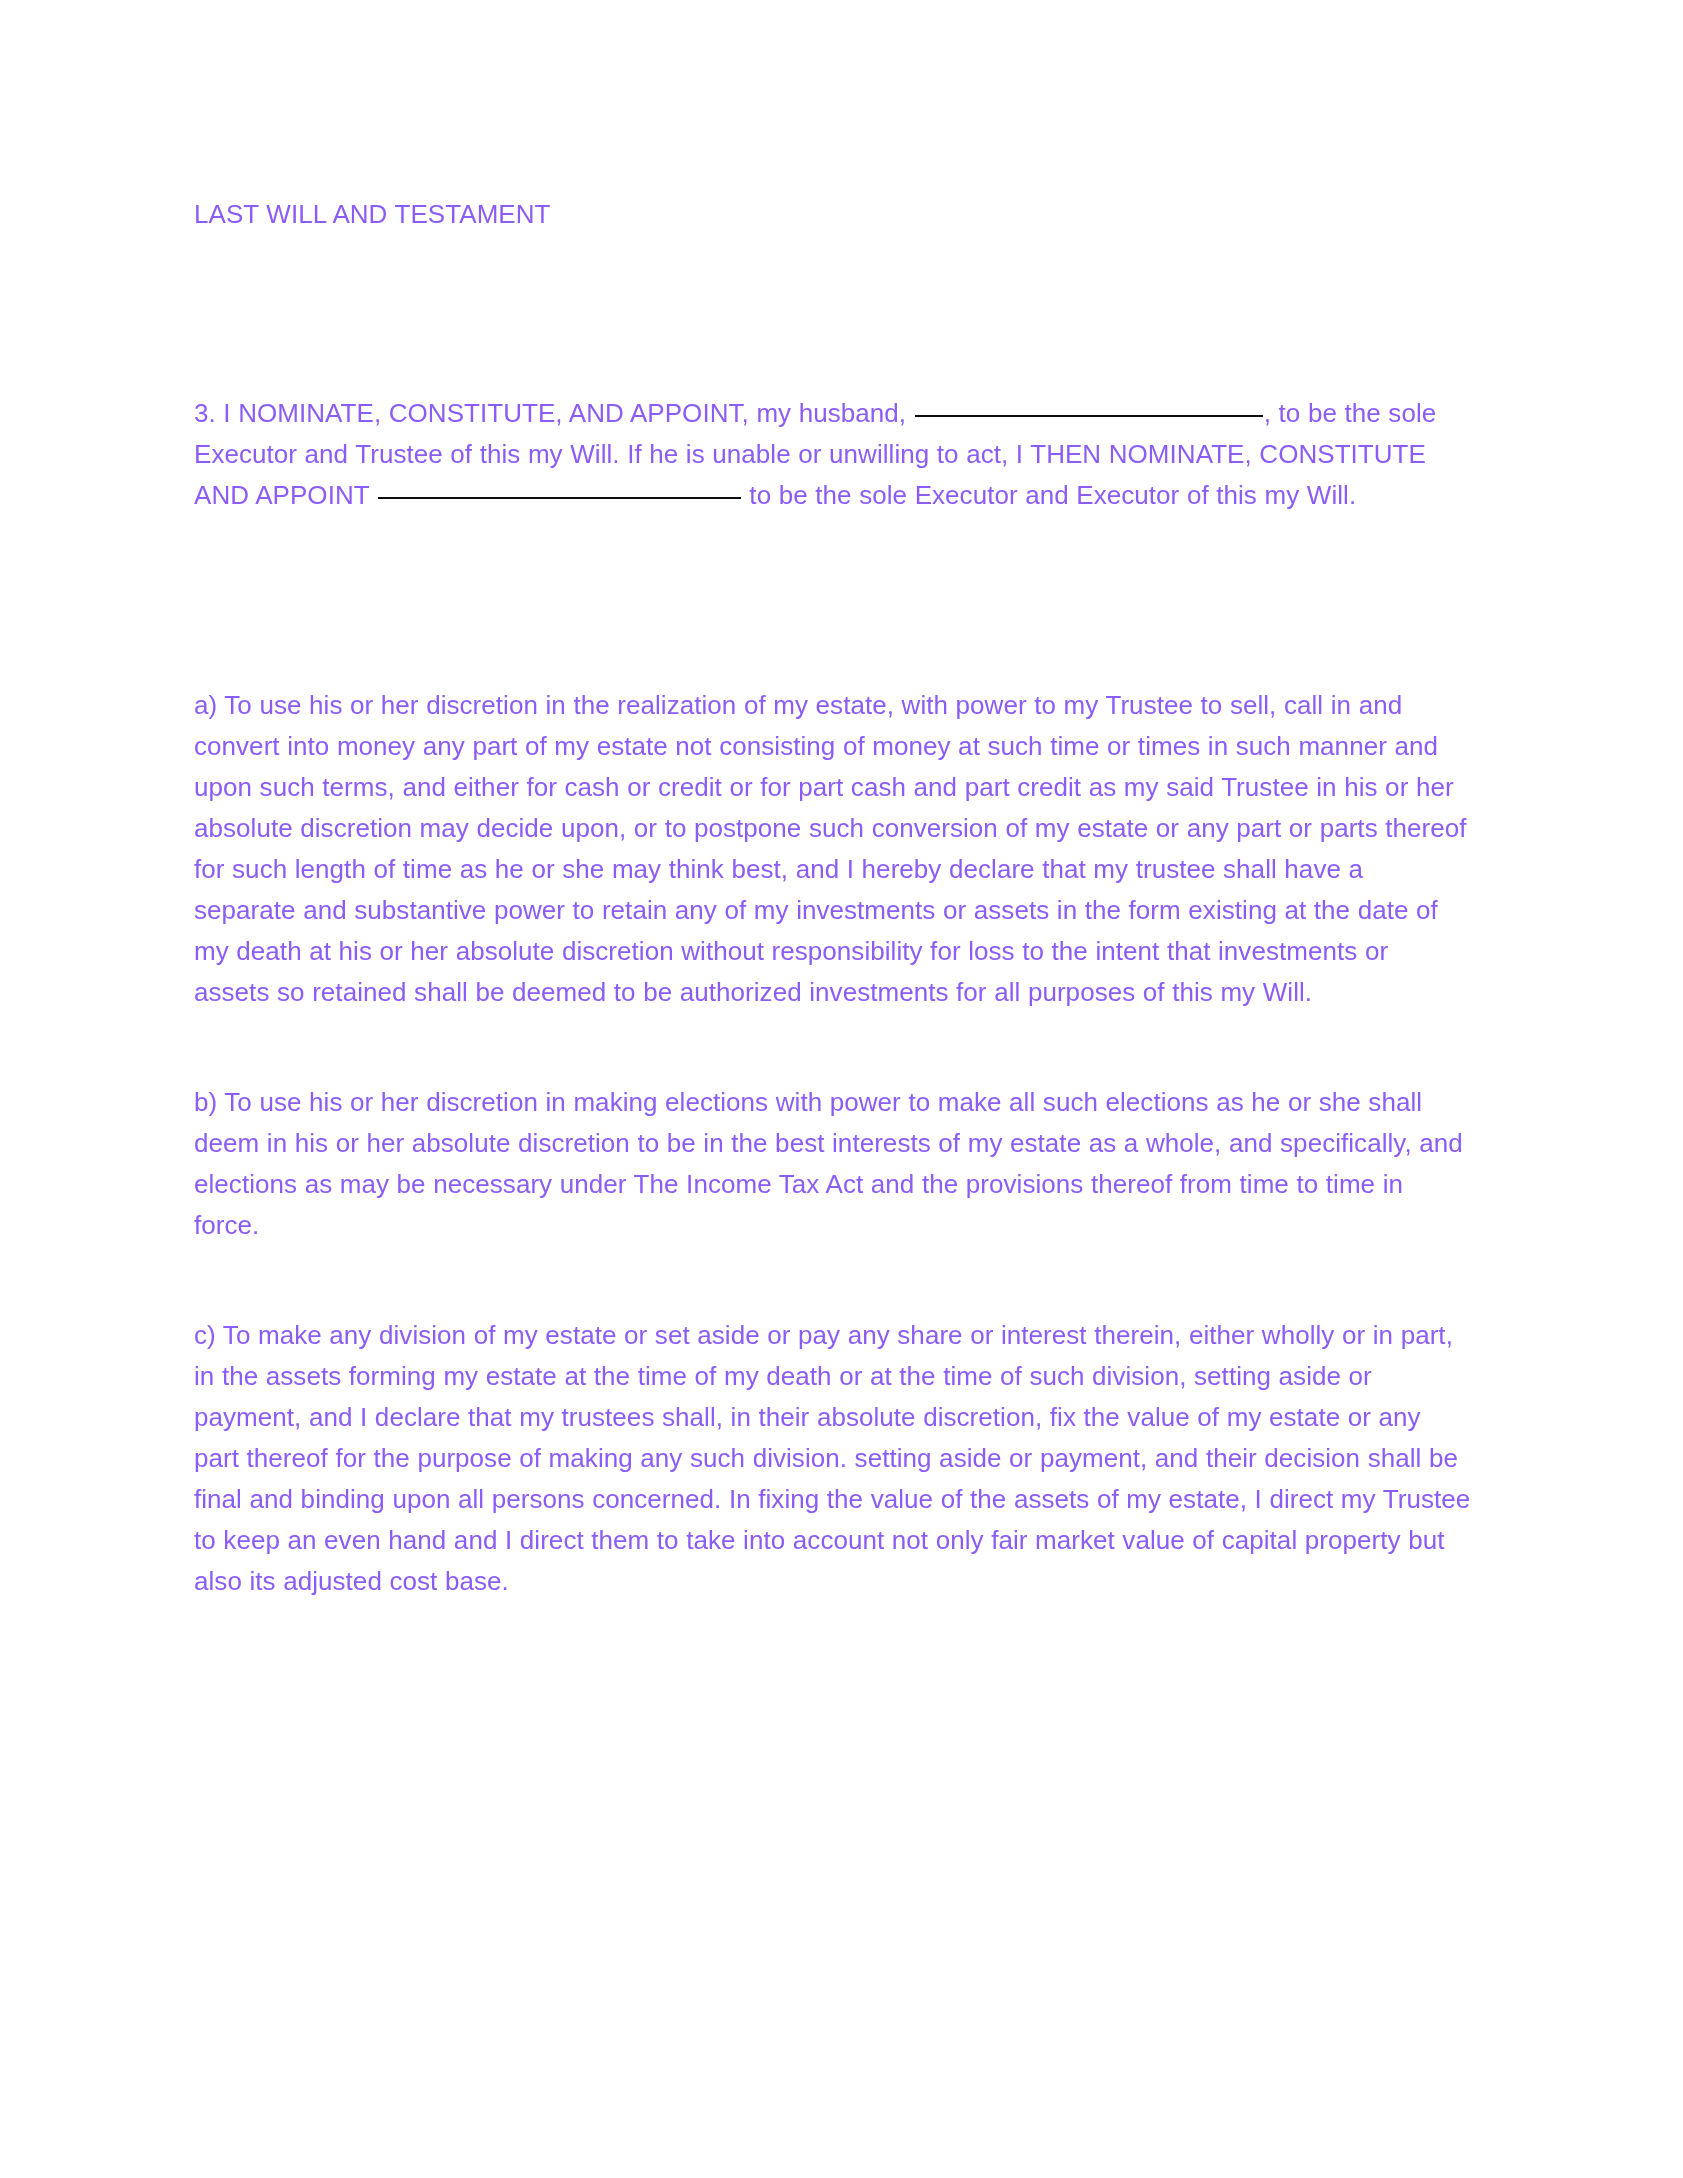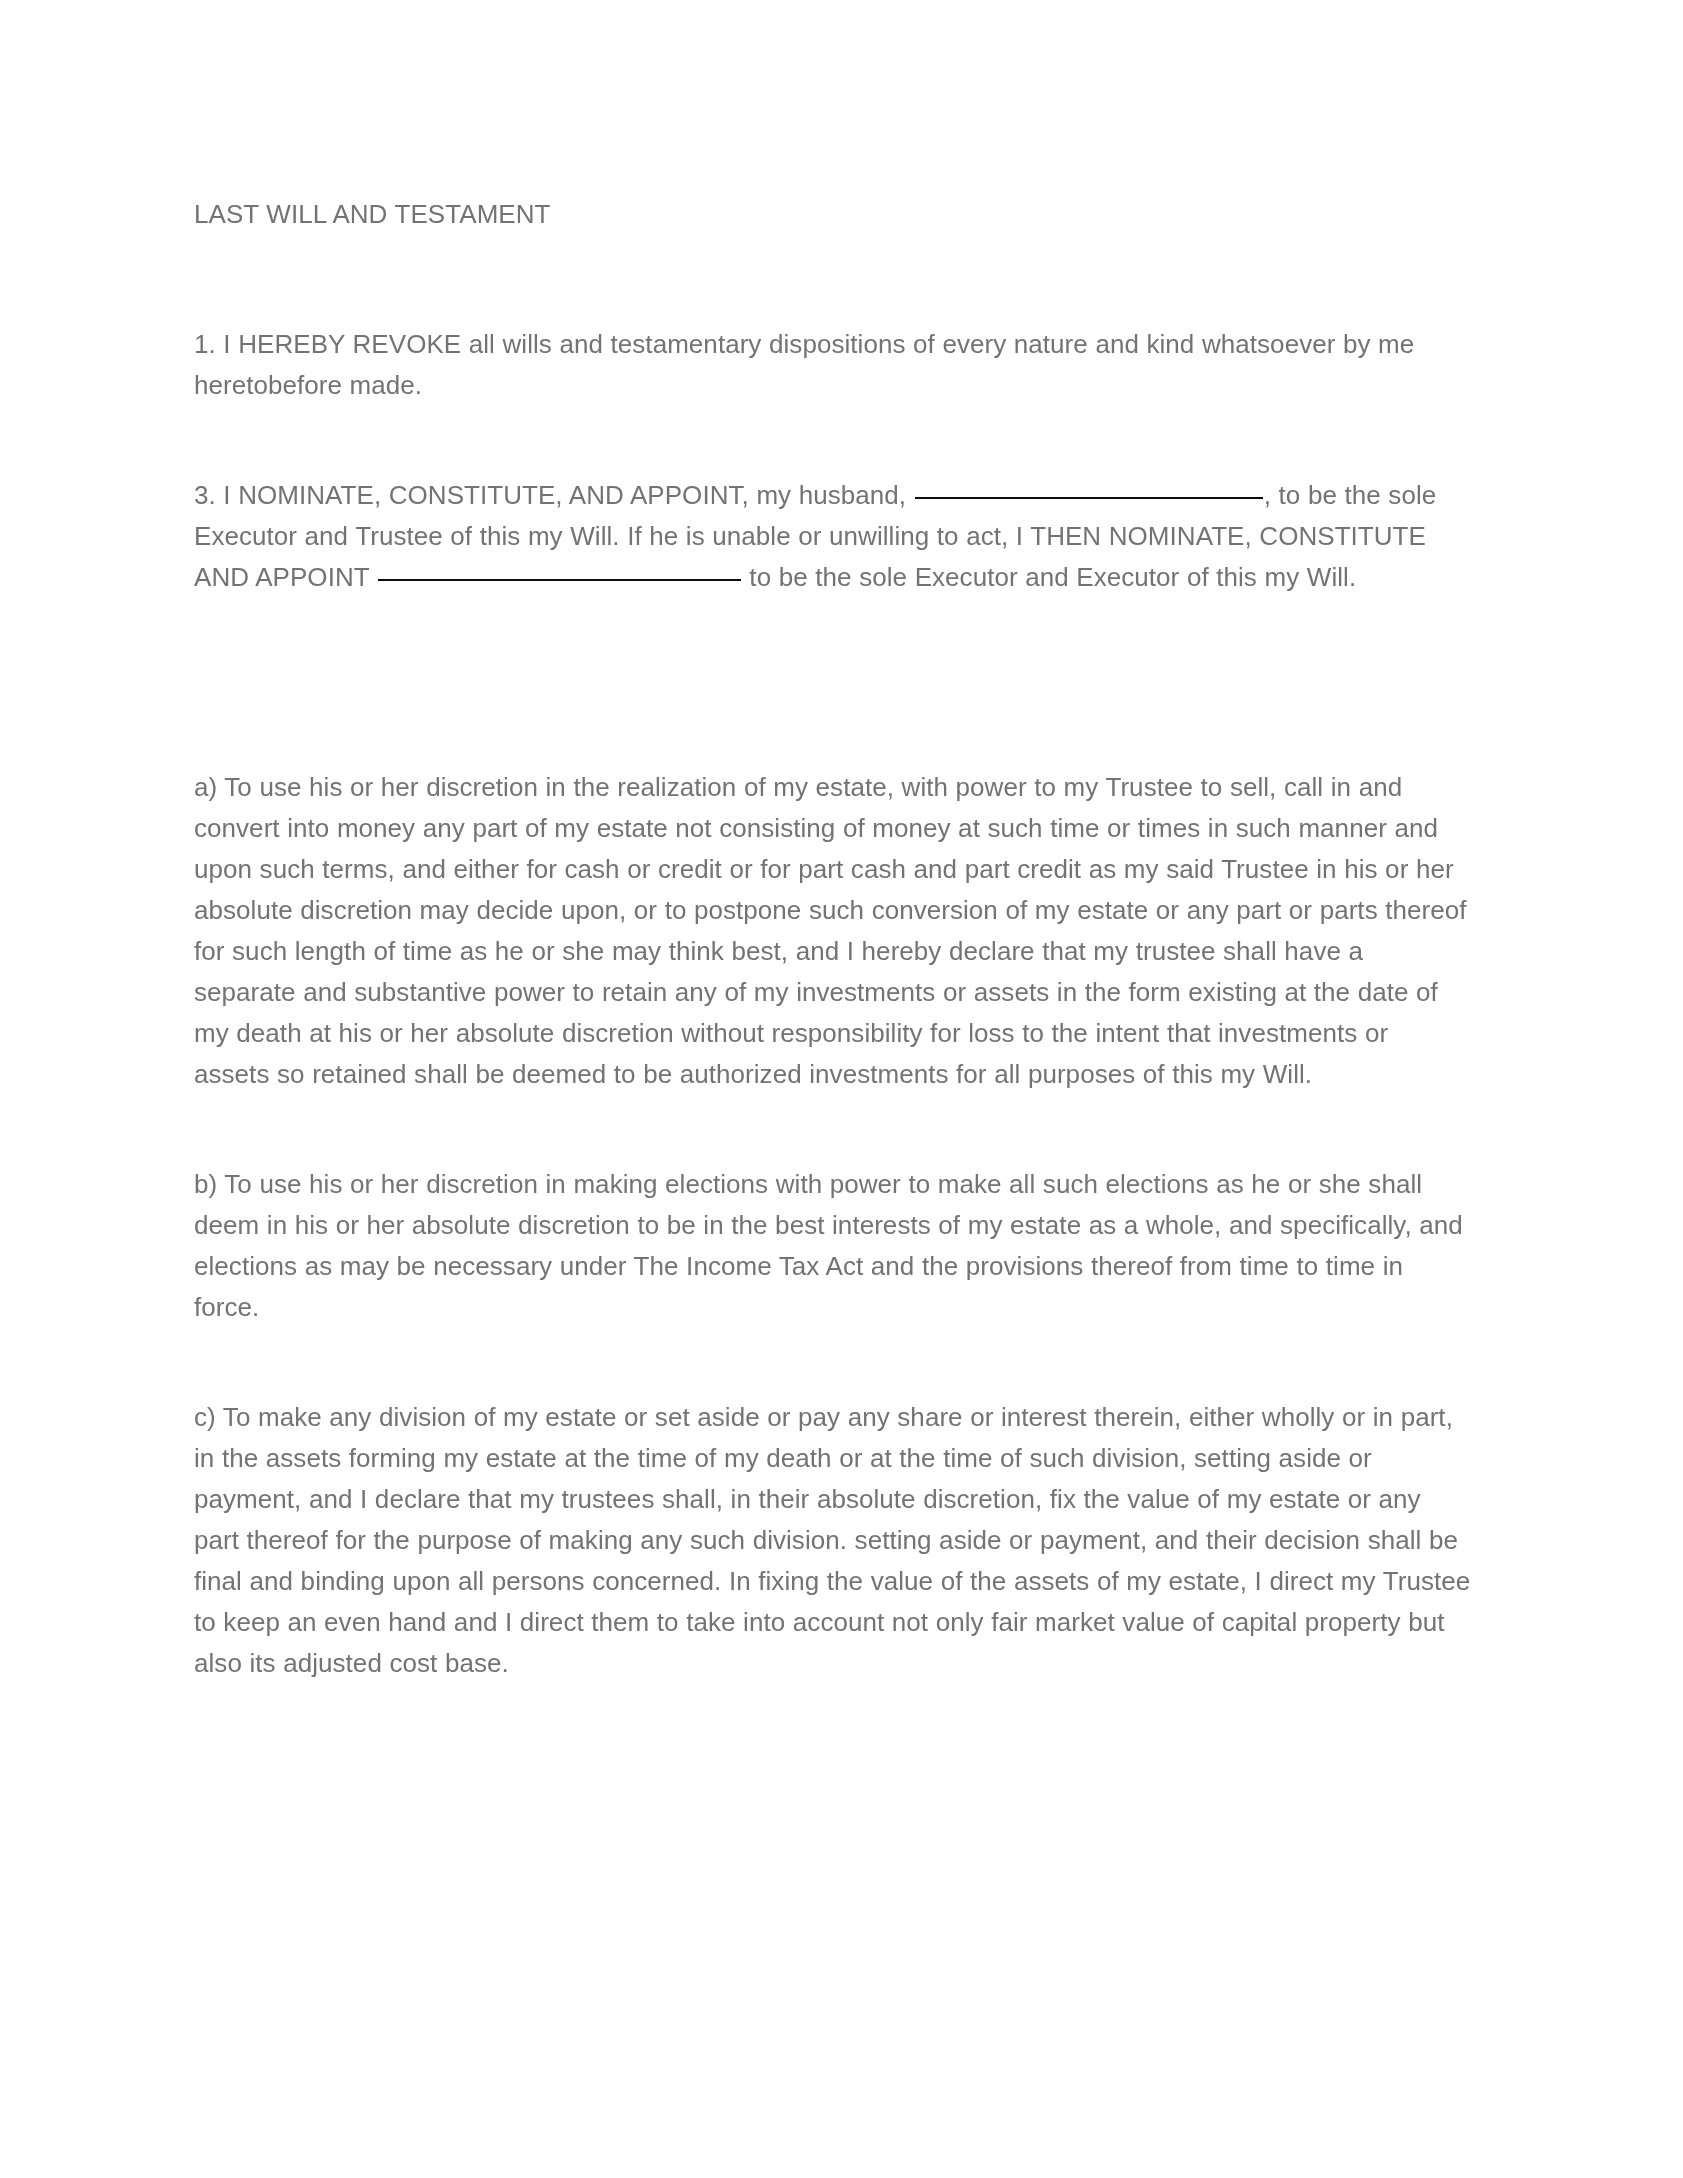--- a/index.html
+++ b/index.html
@@ -22,21 +22,21 @@
     box-sizing: border-box;
     padding: 194px 194px 0 194px;
   }
   .doc-body {
     width: 1277px;
   }
   .para {
     font-size: 26px;
     line-height: 41px;
     letter-spacing: 0.05px;
-    color: #737373;
+    color: #8b5cf6;
     text-align: left;
     margin: 0;
     word-spacing: 0.3px;
   }
   
   .gap-sm { height: 20px; }
   .gap-xl { height: 69px; }
 
   .blank-line {
     display: inline-block;
@@ -57,21 +57,20 @@
 <div class="page">
   <div class="doc-body">
 
     <p class="para">LAST WILL AND TESTAMENT</p>
 
     <div class="gap-sm"></div>
 
 
     <div class="gap-xl"></div>
 
-    <p class="para">1. I HEREBY REVOKE all wills and testamentary dispositions of every nature and kind whatsoever by me heretobefore made.</p>
 
     <div class="gap-xl"></div>
 
     <p class="para"><span>3. I NOMINATE, CONSTITUTE, AND APPOINT, my husband, </span><span class="blank-line bl-2"></span><span>, to be the sole Executor and Trustee of this my Will. If he is unable or unwilling to act, I THEN NOMINATE, CONSTITUTE AND APPOINT </span><span class="blank-line bl-3"></span><span> to be the sole Executor and Executor of this my Will.</span></p>
 
     <div class="gap-xl"></div>
 
 
     <div class="gap-xl"></div>
 

